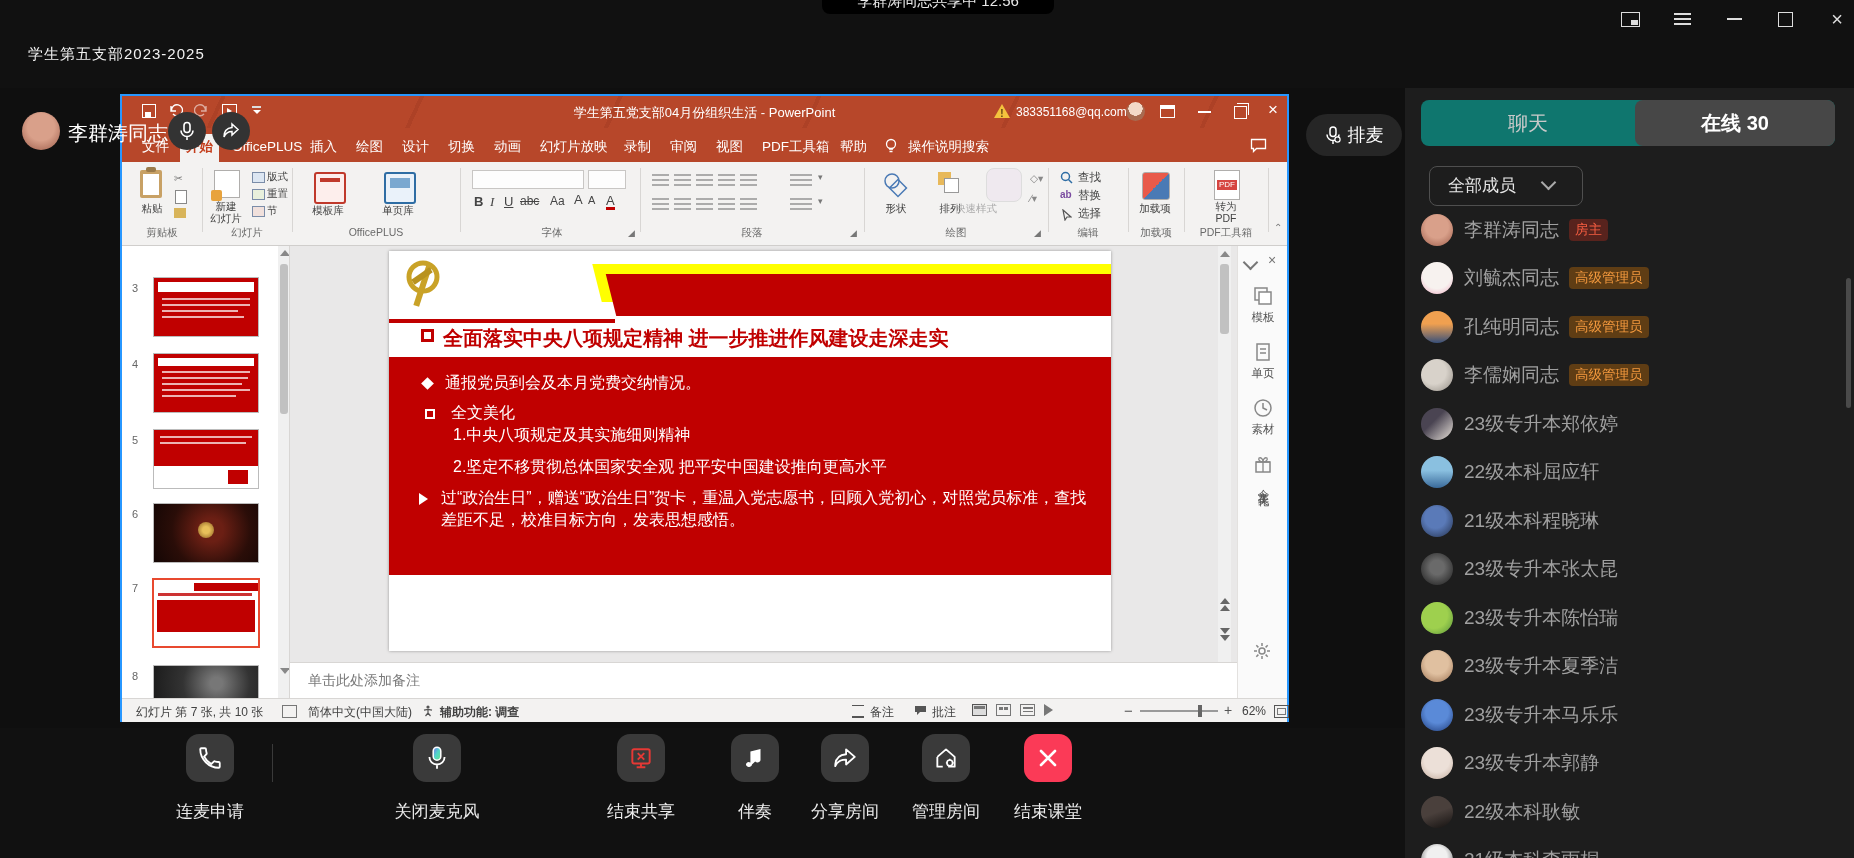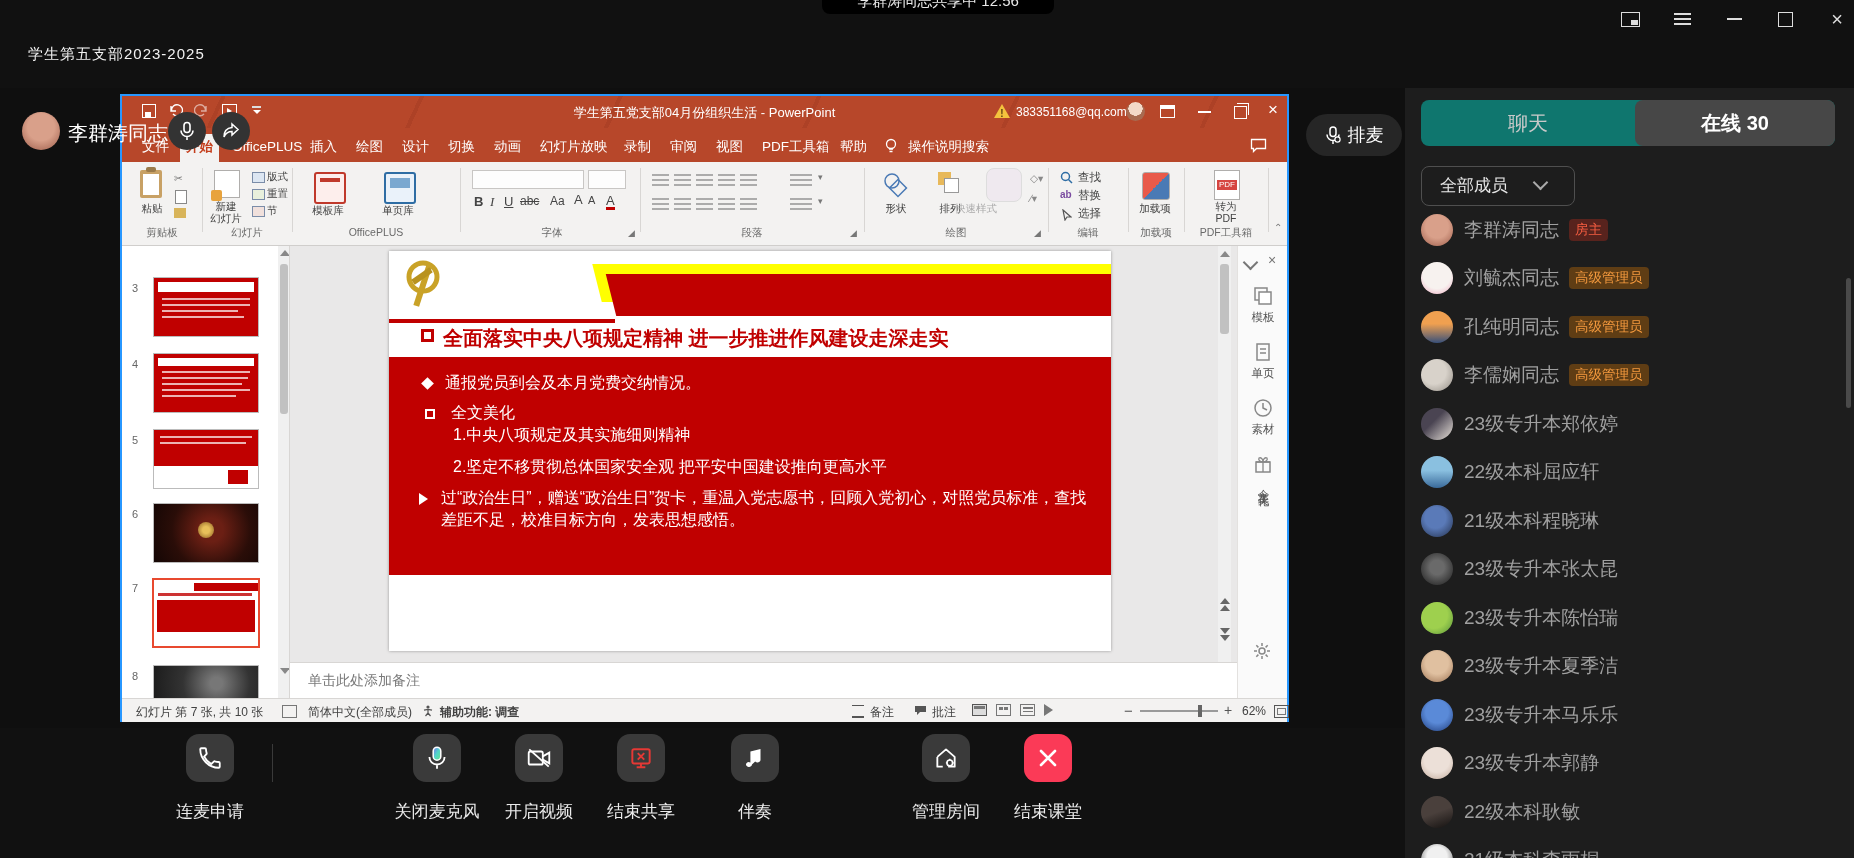--- a/index.html
+++ b/index.html
@@ -57,21 +57,21 @@
   .vicon{position:absolute;top:5px;width:15px;height:12px;border:1px solid #777;box-sizing:border-box;}
   
   .tool-btn{position:absolute;width:124px;text-align:center;}
   .tool-ic{width:48px;height:48px;border-radius:13px;background:#3a3a3a;margin:0 auto;display:flex;align-items:center;justify-content:center;}
   .tool-lb{margin-top:18px;font-size:17px;color:#ececec;white-space:nowrap;}
   
   .sidebar{position:absolute;left:1405px;top:88px;width:449px;height:770px;background:#1d1d1d;overflow:hidden;}
   .seg{position:absolute;left:16px;top:12px;width:414px;height:46px;background:#0f766e;border-radius:8px;}
   .seg-chat{position:absolute;left:0;top:0;width:214px;height:46px;line-height:46px;text-align:center;font-size:20px;color:#c9c9c9;}
   .seg-online{position:absolute;left:214px;top:0;width:200px;height:46px;line-height:46px;text-align:center;font-size:20px;color:#fff;font-weight:bold;background:#474747;border-radius:8px;}
-  .filter{position:absolute;left:16px;top:78px;width:154px;height:40px;border:1px solid #4f4f4f;border-radius:8px;box-sizing:border-box;color:#e6e6e6;font-size:17px;line-height:38px;}
+  .filter{position:absolute;left:24px;top:78px;width:154px;height:40px;border:1px solid #4f4f4f;border-radius:8px;box-sizing:border-box;color:#e6e6e6;font-size:17px;line-height:38px;}
   .member{position:absolute;left:16px;width:420px;height:48px;display:flex;align-items:center;}
   .m-av{width:32px;height:32px;border-radius:50%;flex:none;}
   .m-name{margin-left:11px;font-size:19px;color:#a0a0a0;white-space:nowrap;}
   .m-badge{margin-left:10px;height:22px;line-height:22px;padding:0 6px;border-radius:4px;font-size:13.5px;flex:none;}
   .b-owner{background:#58231d;color:#f55d41;}
   .b-admin{background:#5f3d14;color:#f59a3e;}
   .chevron{width:9px;height:9px;border-right:2px solid #aaa;border-bottom:2px solid #aaa;transform:rotate(45deg);display:inline-block;}
 </style>
 </head>
 <body>
@@ -432,21 +432,21 @@
       </div>
 
       <div class="notes">
         <div style="margin:9px 0 0 18px;font-size:14px;color:#7a7a7a;">单击此处添加备注</div>
       </div>
     </div>
 
     <div class="ppt-status">
       <div class="abs" style="left:14px;top:5px;">幻灯片 第 7 张, 共 10 张</div>
       <div class="abs" style="left:160px;top:6px;width:13px;height:11px;border:1px solid #777;"></div>
-      <div class="abs" style="left:186px;top:5px;">简体中文(全部成员)</div>
+      <div class="abs" style="left:186px;top:5px;">简体中文(中国大陆)</div>
       <div class="abs" style="left:300px;top:6px;">
         <svg width="12" height="12" viewBox="0 0 12 12">
             <circle cx="6" cy="2" r="1.6" fill="#555"></circle>
             <path d="M6 4v4M6 8l-2.5 3M6 8l2.5 3M2 5.2l4-.8 4 .8" fill="none" stroke="#555" stroke-width="1.2"></path>
           </svg>
       </div>
       <div class="abs" style="left:318px;top:5px;font-weight:bold;">辅助功能: 调查</div>
       <div class="abs" style="left:730px;top:6px;width:12px;height:10px;border-bottom:2px solid #555;border-top:1px solid #555;"></div>
       <div class="abs" style="left:748px;top:5px;">备注</div>
       <div class="abs" style="left:792px;top:6px;">
@@ -523,48 +523,46 @@
               <stop offset=".5" stop-color="#4fd8c8"></stop>
               <stop offset="1" stop-color="#6fe08a"></stop>
             </linearGradient>
           </defs>
       <rect x="8.5" y="2" width="7" height="12" rx="3.5" fill="url(#micg)" stroke="#fff" stroke-width="1.4"></rect>
       <path d="M5 11a7 7 0 0 0 14 0M12 18v4" fill="none" stroke="#fff" stroke-width="1.7"></path>
         </svg>
       </div>
     <div class="tool-lb">关闭麦克风</div>
   </div>
-  <div class="tool-btn" style="left:477px;top:734px;">
-    <div class="tool-ic">
-        <svg width="26" height="26" viewBox="0 0 24 24">
-          <rect x="2.5" y="6" width="13" height="12" rx="1.5" fill="none" stroke="#fff" stroke-width="1.7"></rect>
-          <path d="M15.5 10.5L21.5 7v10l-6-3.5" fill="none" stroke="#fff" stroke-width="1.7"></path>
-          <path d="M3 4l18 16" stroke="#fff" stroke-width="1.7"></path>
-        </svg>
-      </div>
-    <div class="tool-lb">开启视频</div>
-  </div>
   <div class="tool-btn" style="left:579px;top:734px;">
     <div class="tool-ic">
         <svg width="26" height="26" viewBox="0 0 24 24">
           <rect x="4" y="4" width="16" height="13" rx="1.5" fill="none" stroke="#e53935" stroke-width="1.8"></rect>
           <path d="M9 7.5l6 6M15 7.5l-6 6" stroke="#e53935" stroke-width="1.8"></path>
           <path d="M12 17v3M8 20.5h8" stroke="#e53935" stroke-width="1.8"></path>
         </svg>
       </div>
     <div class="tool-lb">结束共享</div>
   </div>
   <div class="tool-btn" style="left:693px;top:734px;">
     <div class="tool-ic">
         <svg width="24" height="24" viewBox="0 0 24 24">
           <path d="M9 18.5a3 2.4 0 1 1-1.6-2.1V5.5L17.5 3v11a3 2.4 0 1 1-1.6-2.1" fill="#fff"></path>
         </svg>
       </div>
     <div class="tool-lb">伴奏</div>
   </div>
+  <div class="tool-btn" style="left:783px;top:734px;">
+    <div class="tool-ic">
+        <svg width="26" height="26" viewBox="0 0 24 24">
+          <path d="M13 4l8 7-8 7v-4.5C7 13.5 4.5 16 3 19.5 3 12 7.5 9 13 8.5V4z" fill="none" stroke="#fff" stroke-width="1.7" stroke-linejoin="round"></path>
+        </svg>
+      </div>
+    <div class="tool-lb">分享房间</div>
+  </div>
   <div class="tool-btn" style="left:884px;top:734px;">
     <div class="tool-ic">
         <svg width="26" height="26" viewBox="0 0 24 24">
           <path d="M4 11l8-7 8 7v9h-6M4 11v9h5" fill="none" stroke="#fff" stroke-width="1.7" stroke-linejoin="round"></path>
           <circle cx="15.5" cy="16.5" r="2.6" fill="none" stroke="#fff" stroke-width="1.5"></circle>
           <path d="M15.5 12.8v1.2M15.5 19v1.2M11.9 16.5h1.2M18 16.5h1.2" stroke="#fff" stroke-width="1.3"></path>
         </svg>
       </div>
     <div class="tool-lb">管理房间</div>
   </div>

